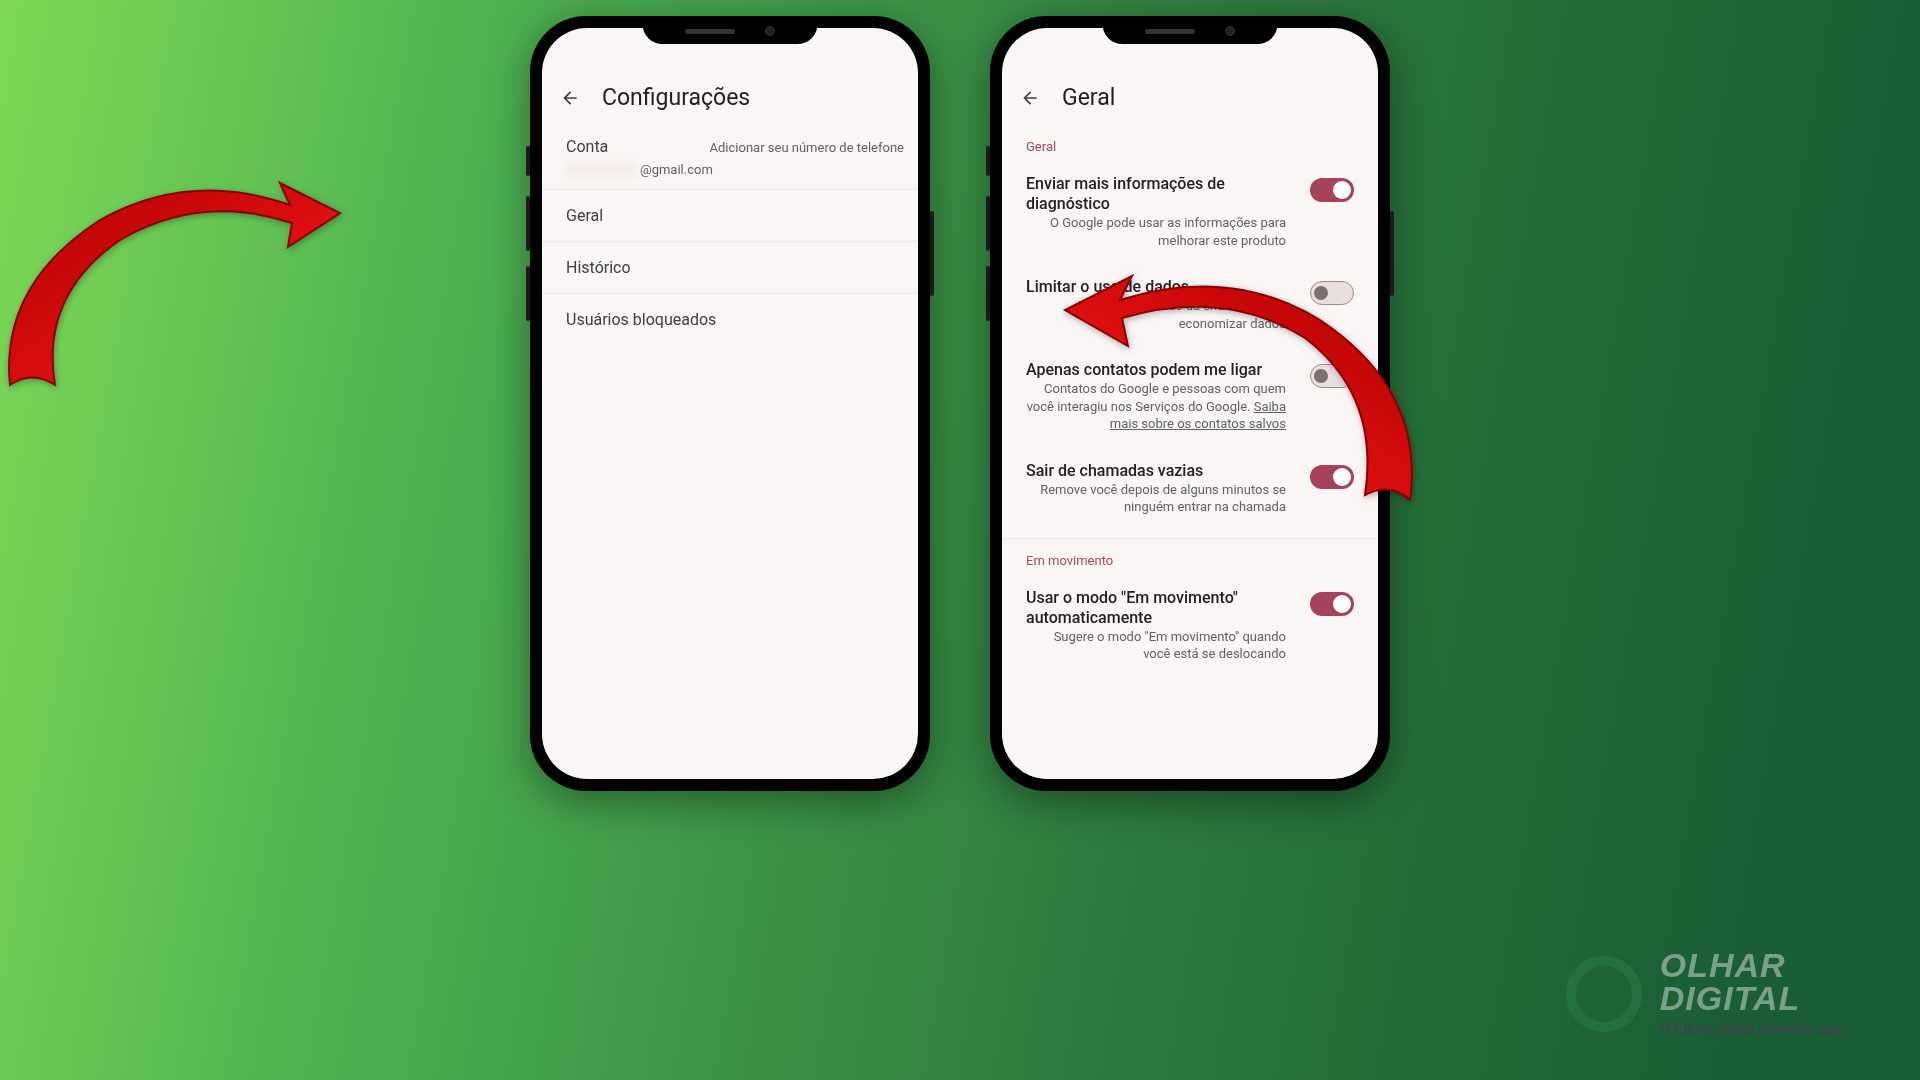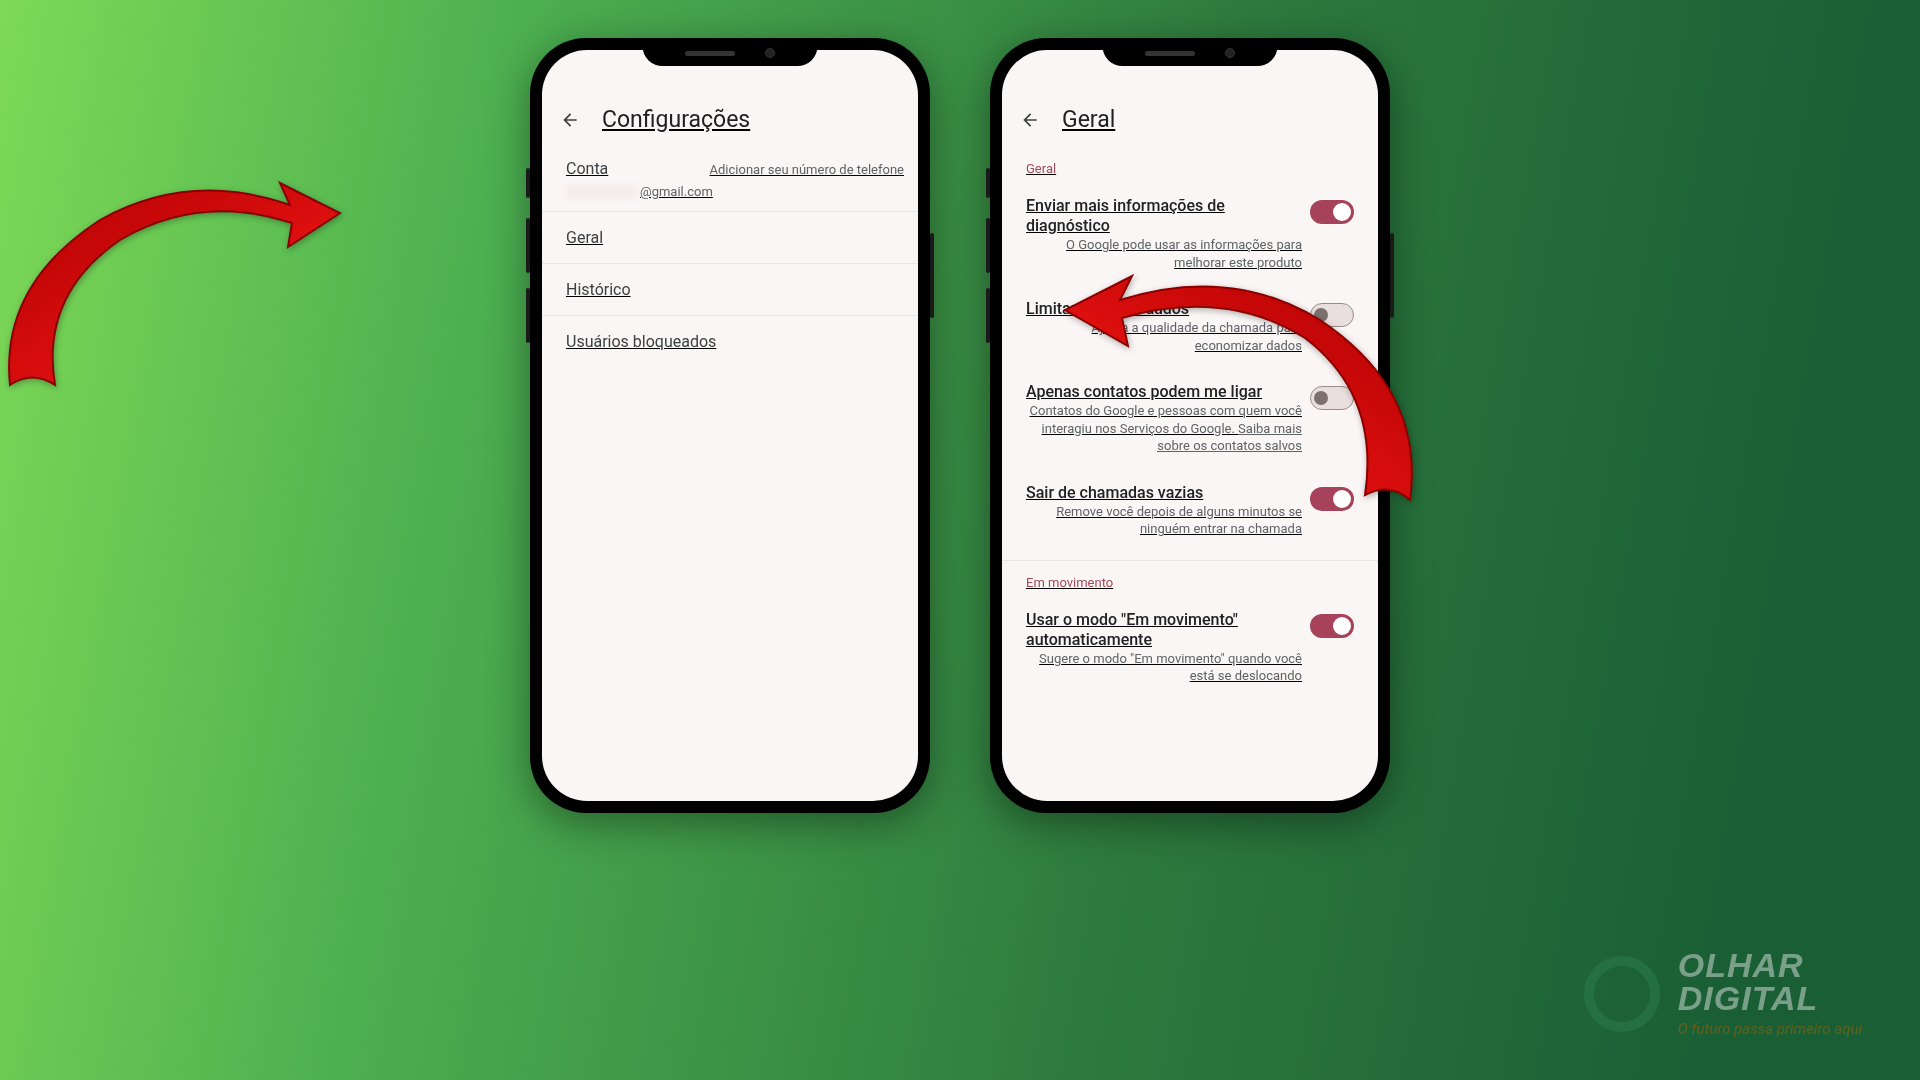--- a/index.html
+++ b/index.html
@@ -6,26 +6,25 @@
   body {
     width: 1920px;
     height: 1080px;
     background: linear-gradient(100deg, #7dd956 0%, #4caf50 25%, #2d7a3d 60%, #1a5e35 90%);
     font-family: -apple-system, BlinkMacSystemFont, "Segoe UI", Roboto, Arial, sans-serif;
     position: relative;
     overflow: hidden;
   }
   .phones {
     position: absolute;
-    top: 38px;
+    top: 16px;
     left: 50%;
     transform: translateX(-50%);
     display: flex;
     gap: 60px;
-    text-decoration: underline;
   }
   .phone {
     width: 400px;
     height: 775px;
     background: #000;
     border-radius: 56px;
     padding: 12px;
     position: relative;
     box-shadow: 0 10px 40px rgba(0,0,0,0.4);
   }
@@ -123,21 +122,21 @@
   .email-blur {
     width: 70px; height: 14px;
     background: #f3ecea;
     filter: blur(3px);
     border-radius: 3px;
   }
   .setting-row {
     display: flex;
     align-items: flex-start;
     padding: 14px 24px;
-    gap: 8px;
+    gap: 24px;
   }
   .setting-text { flex: 1; }
   .setting-title {
     font-size: 16px;
     color: #202124;
     font-weight: 500;
     line-height: 1.25;
   }
   .setting-desc {
     font-size: 13px;
@@ -174,21 +173,21 @@
   .arrow {
     position: absolute;
     pointer-events: none;
   }
   .arrow svg { filter: drop-shadow(1px 2px 3px rgba(0,0,0,0.3)); }
   .arrow.left { top: 165px; left: -10px; width: 360px; }
   .arrow.right { top: 260px; right: 490px; width: 380px; }
   
   .watermark {
     position: absolute;
-    right: 58px;
+    right: 76px;
     bottom: 42px;
     display: flex;
     align-items: center;
     gap: 18px;
     opacity: 0.55;
   }
   .wm-ring {
     width: 76px; height: 76px;
     border-radius: 50%;
     border: 10px solid #2e7d4b;
@@ -199,21 +198,21 @@
     font-family: Arial, sans-serif;
     font-weight: 900;
     font-style: italic;
     font-size: 34px;
     color: #c9d6cf;
     letter-spacing: 1px;
     line-height: 0.95;
   }
   .wm-tagline {
     font-size: 15px;
-    color: #a16207;
+    color: #701a75;
     font-style: italic;
     margin-top: 6px;
   }
 </style>
 </head>
 <body>
 
 <div class="phones">
 
   <div class="phone">

